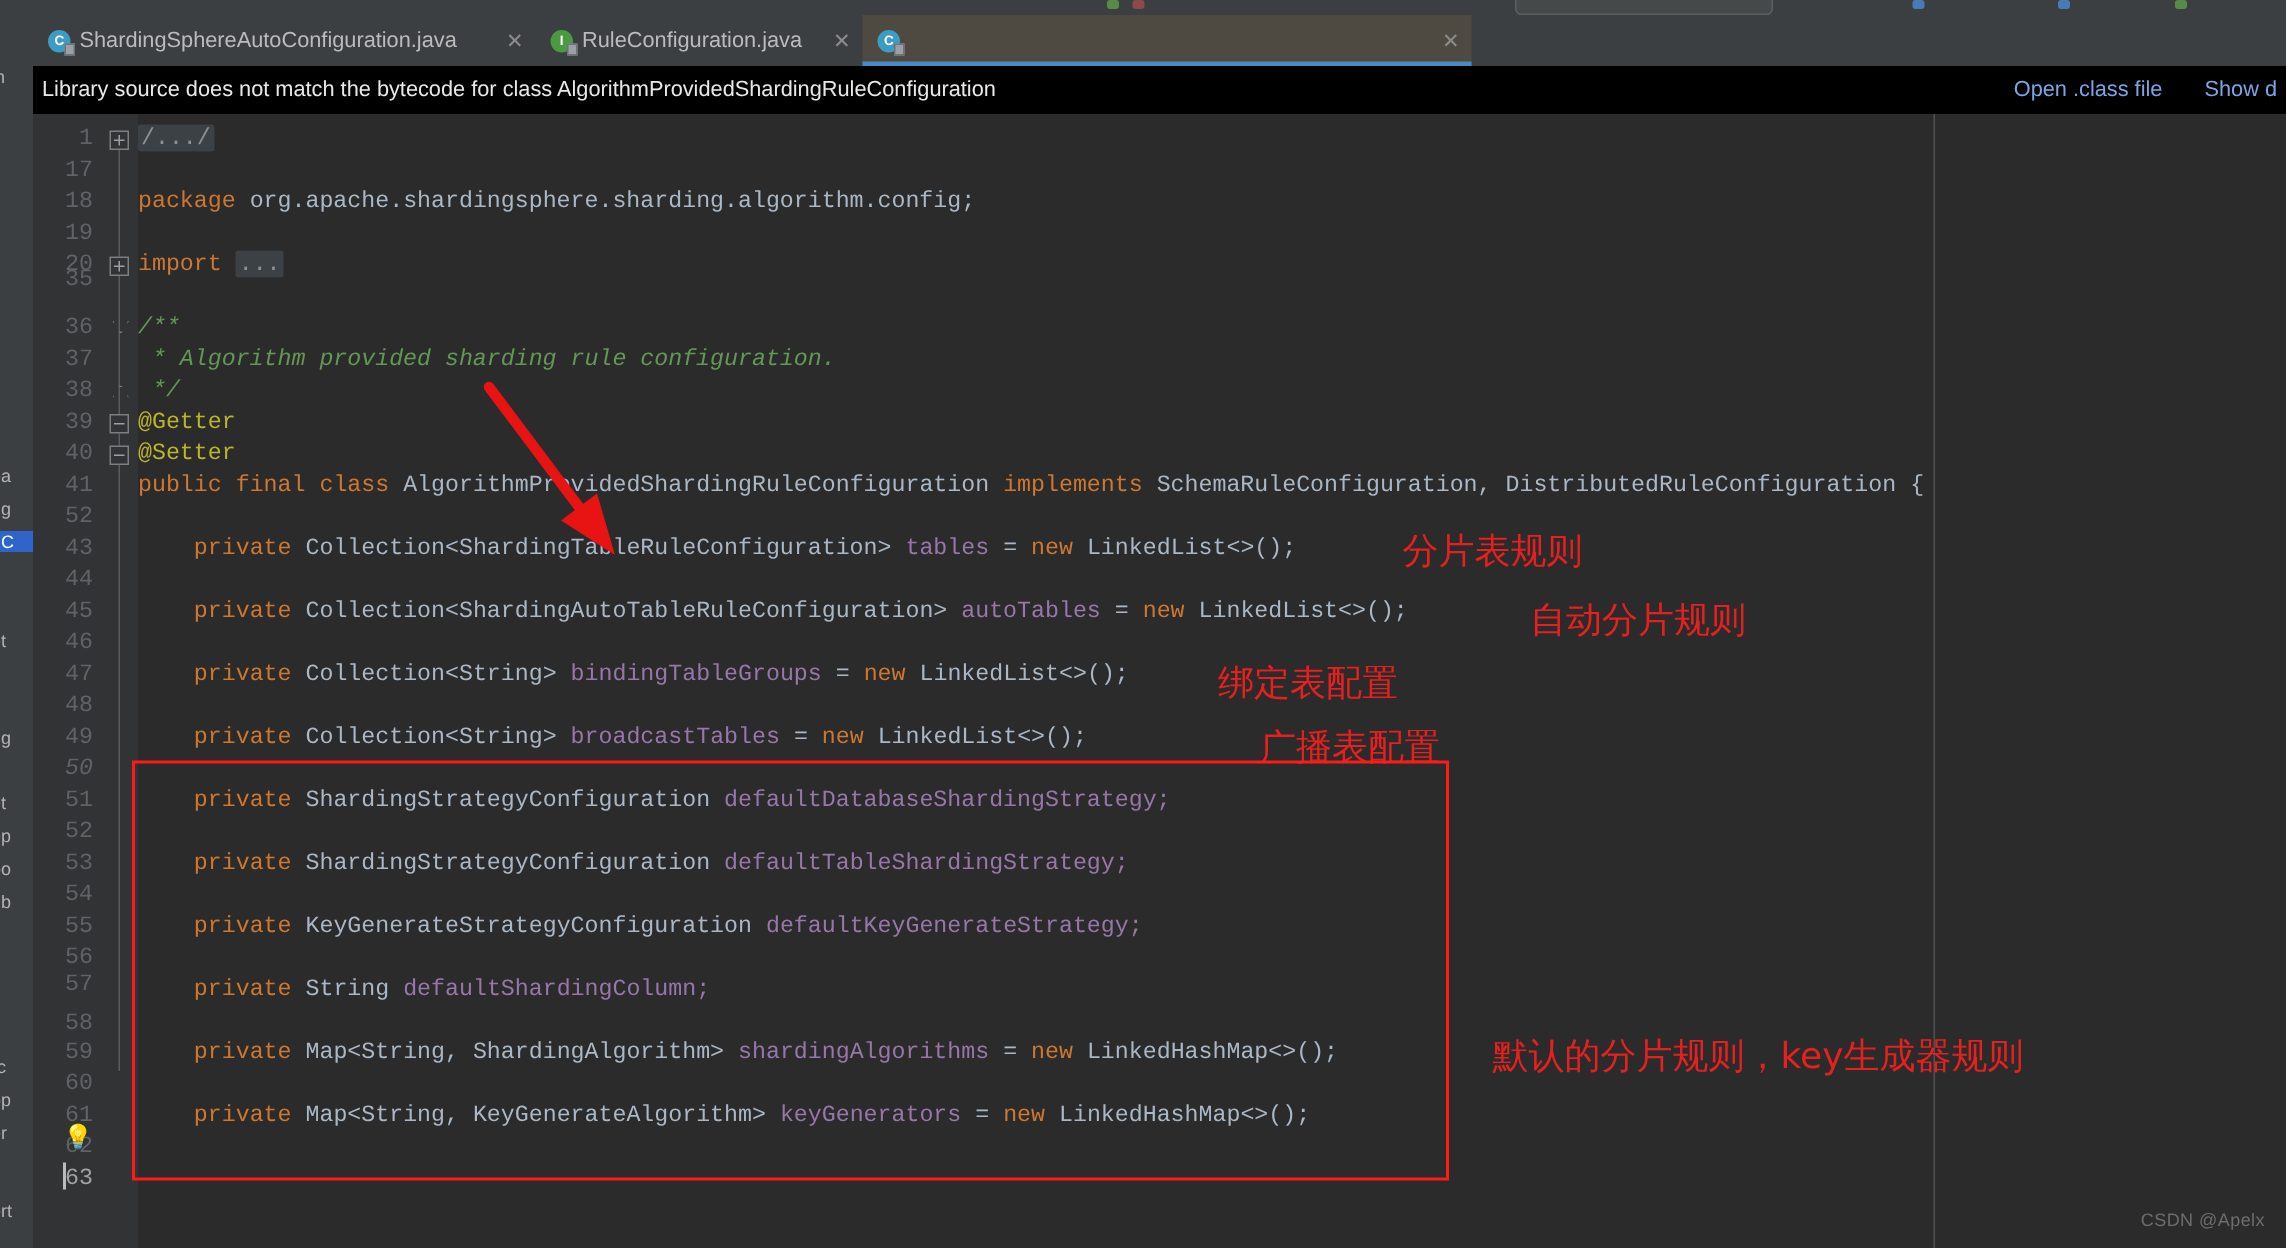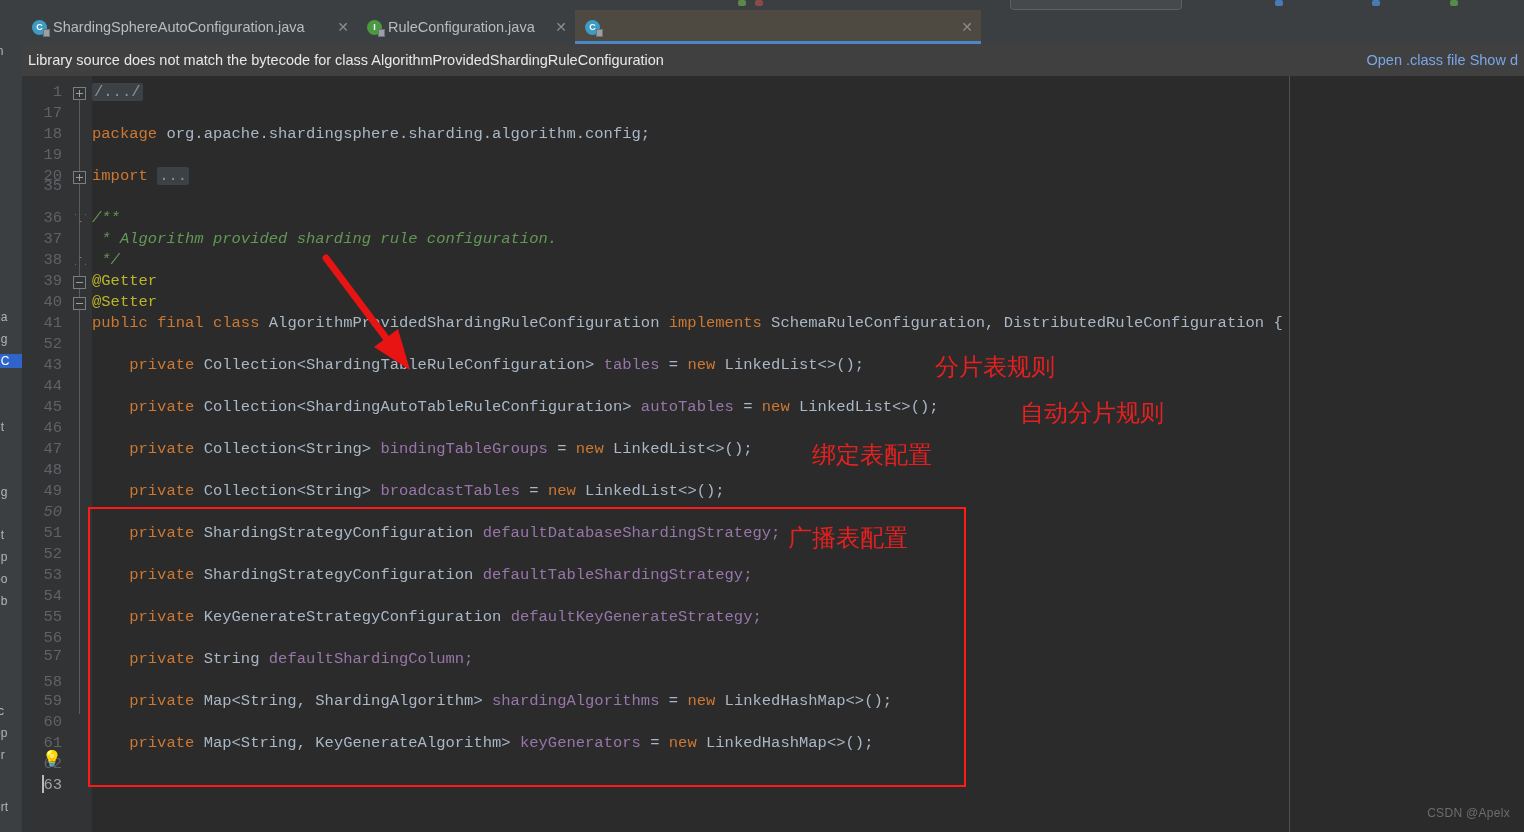--- a/index.html
+++ b/index.html
@@ -54,25 +54,25 @@
   }
   .tab .ficon.cls{background:#3d9cc4;}
   .tab .ficon.iface{background:#4a9a41;}
   .tab .tlabel{margin-right:10px;}
   .tab .tclose{
     font-size:14px;color:#8c8c8c;line-height:1;margin-left:auto;
   }
   
   #notif-bar{
     position:absolute;left:22px;top:44px;width:1502px;height:32px;
-    background:#404040;display:flex;align-items:center;box-sizing:border-box;
+    background:#000000;display:flex;align-items:center;box-sizing:border-box;
     padding:0 0 0 6px;
   }
   #notif-bar .ntext{font-size:14.5px;color:#e8e8e8;white-space:nowrap;}
-  #notif-bar .nactions{margin-left:auto;display:flex;align-items:center;gap:4px;padding-right:6px;}
+  #notif-bar .nactions{margin-left:auto;display:flex;align-items:center;gap:28px;padding-right:6px;}
   #notif-bar .nlink{font-size:14.5px;color:#7aa6e8;white-space:nowrap;cursor:pointer;}
   
   #editor{
     position:absolute;left:22px;top:76px;width:1502px;height:756px;
     background:#2b2b2b;overflow:hidden;
   }
   #gutter{
     position:absolute;left:0;top:0;width:46px;height:756px;background:#313335;
   }
   .lnum{
@@ -243,21 +243,22 @@
   <div id="code"><div class="cline" style="top: 6px;"><span class="fold-ph">/.../</span></div><div class="cline" style="top: 48px;"><span class="kw">package</span> <span class="plain">org.apache.shardingsphere.sharding.algorithm.config;</span></div><div class="cline" style="top: 90px;"><span class="kw">import</span> <span class="fold-ph">...</span></div><div class="cline" style="top: 132px;"><span class="cmt">/**</span></div><div class="cline" style="top: 153px;"><span class="cmt"> * Algorithm provided sharding rule configuration.</span></div><div class="cline" style="top: 174px;"><span class="cmt"> */</span></div><div class="cline" style="top: 195px;"><span class="ann">@Getter</span></div><div class="cline" style="top: 216px;"><span class="ann">@Setter</span></div><div class="cline" style="top: 237px;"><span class="kw">public</span> <span class="kw">final</span> <span class="kw">class</span> <span class="type">AlgorithmProvidedShardingRuleConfiguration</span> <span class="kw">implements</span> <span class="type">SchemaRuleConfiguration</span><span class="plain">,</span> <span class="type">DistributedRuleConfiguration</span> <span class="plain">{</span></div><div class="cline" style="top: 279px;">    <span class="kw">private</span> <span class="type">Collection&lt;ShardingTableRuleConfiguration&gt;</span> <span class="fld">tables</span> <span class="plain">=</span> <span class="kw">new</span> <span class="type">LinkedList&lt;&gt;();</span></div><div class="cline" style="top: 321px;">    <span class="kw">private</span> <span class="type">Collection&lt;ShardingAutoTableRuleConfiguration&gt;</span> <span class="fld">autoTables</span> <span class="plain">=</span> <span class="kw">new</span> <span class="type">LinkedList&lt;&gt;();</span></div><div class="cline" style="top: 363px;">    <span class="kw">private</span> <span class="type">Collection&lt;String&gt;</span> <span class="fld">bindingTableGroups</span> <span class="plain">=</span> <span class="kw">new</span> <span class="type">LinkedList&lt;&gt;();</span></div><div class="cline" style="top: 405px;">    <span class="kw">private</span> <span class="type">Collection&lt;String&gt;</span> <span class="fld">broadcastTables</span> <span class="plain">=</span> <span class="kw">new</span> <span class="type">LinkedList&lt;&gt;();</span></div><div class="cline" style="top: 447px;">    <span class="kw">private</span> <span class="type">ShardingStrategyConfiguration</span> <span class="fld">defaultDatabaseShardingStrategy;</span></div><div class="cline" style="top: 489px;">    <span class="kw">private</span> <span class="type">ShardingStrategyConfiguration</span> <span class="fld">defaultTableShardingStrategy;</span></div><div class="cline" style="top: 531px;">    <span class="kw">private</span> <span class="type">KeyGenerateStrategyConfiguration</span> <span class="fld">defaultKeyGenerateStrategy;</span></div><div class="cline" style="top: 573px;">    <span class="kw">private</span> <span class="type">String</span> <span class="fld">defaultShardingColumn;</span></div><div class="cline" style="top: 615px;">    <span class="kw">private</span> <span class="type">Map&lt;String, ShardingAlgorithm&gt;</span> <span class="fld">shardingAlgorithms</span> <span class="plain">=</span> <span class="kw">new</span> <span class="type">LinkedHashMap&lt;&gt;();</span></div><div class="cline" style="top: 657px;">    <span class="kw">private</span> <span class="type">Map&lt;String, KeyGenerateAlgorithm&gt;</span> <span class="fld">keyGenerators</span> <span class="plain">=</span> <span class="kw">new</span> <span class="type">LinkedHashMap&lt;&gt;();</span></div></div>
   <div id="margin-guide" style="left: 1267px;"></div>
   <div id="bulb" style="left: 20px; top: 675px;">💡</div>
   <div id="caret" style="left: 20px; top: 699px; height: 18px;"></div>
 </div>
 
 <div id="annotation-layer" style="position:absolute;left:0;top:0;width:1524px;height:832px;pointer-events:none;">
     <div class="zh-note" style="left: 935px; top: 351px;">分片表规则</div>
     <div class="zh-note" style="left: 1020px; top: 397px;">自动分片规则</div>
     <div class="zh-note" style="left: 812px; top: 439px;">绑定表配置</div>
-    <div class="zh-note" style="left: 788px; top: 482px; margin-top: 40px;">广播表配置</div>
+    <div class="zh-note" style="left: 840px; top: 482px;">广播表配置</div>
+    <div class="zh-note" style="left: 995px; top: 688px;">默认的分片规则，key生成器规则</div>
     <div id="red-box" style="left: 88px; top: 507px; width: 878px; height: 280px; border-color: rgb(255, 26, 26);"></div>
     <svg width="1524" height="832" style="position: absolute; left: 0px; top: 0px;">
       <line x1="326" y1="258" x2="392" y2="346" stroke="#e81313" stroke-width="7" stroke-linecap="round"></line>
       <polygon points="410,370 374,347 398,329" fill="#e81313"></polygon>
     </svg>
   </div>
 
 <div id="watermark">CSDN @Apelx</div>
 
 </body></html>

